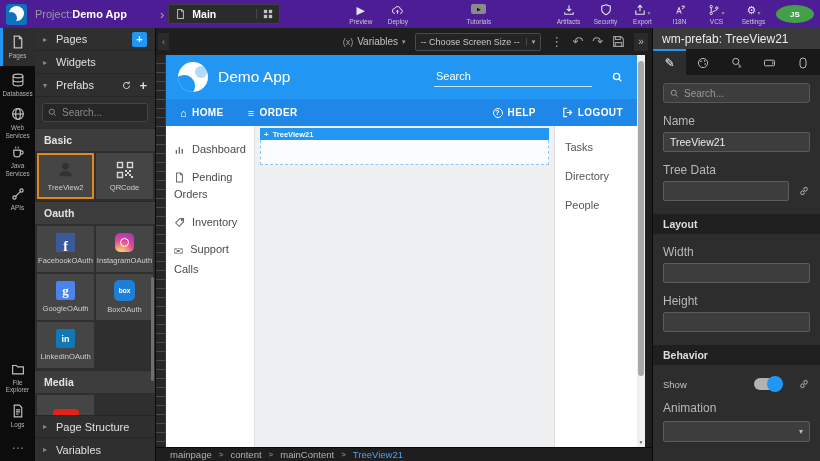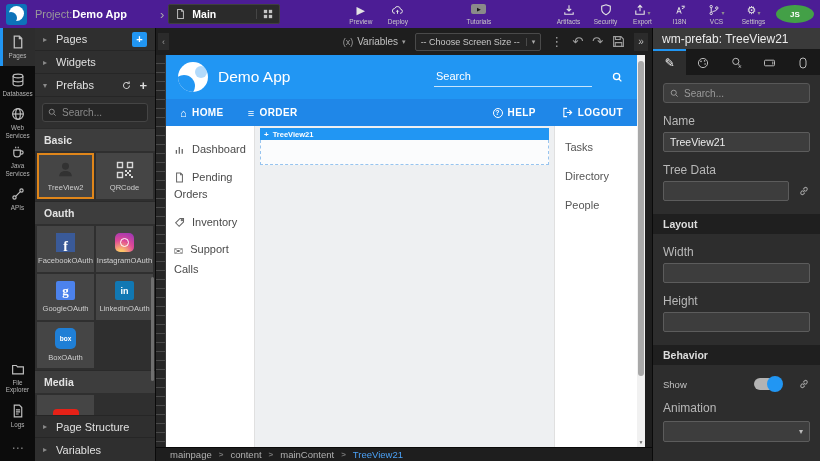--- a/index.html
+++ b/index.html
@@ -399,26 +399,26 @@
           </div>
           <div class="lp-tile">
             <span class="ig"></span>
             <span class="tlabel">InstagramOAuth</span>
           </div>
           <div class="lp-tile">
             <span class="sq gg">g</span>
             <span class="tlabel">GoogleOAuth</span>
           </div>
           <div class="lp-tile">
+            <span class="sq bx">box</span>
+            <span class="tlabel">BoxOAuth</span>
+          </div>
+          <div class="lp-tile">
             <span class="sq li">in</span>
             <span class="tlabel">LinkedInOAuth</span>
-          </div>
-          <div class="lp-tile">
-            <span class="sq bx">box</span>
-            <span class="tlabel">BoxOAuth</span>
           </div>
           <div></div>
         </div>
         <div class="lp-group-title">Media</div>
         <div class="lp-grid">
           <div class="lp-tile">
             <span class="yt">▶</span>
           </div>
         </div>
         <div class="lp-scroll-thumb"></div>

